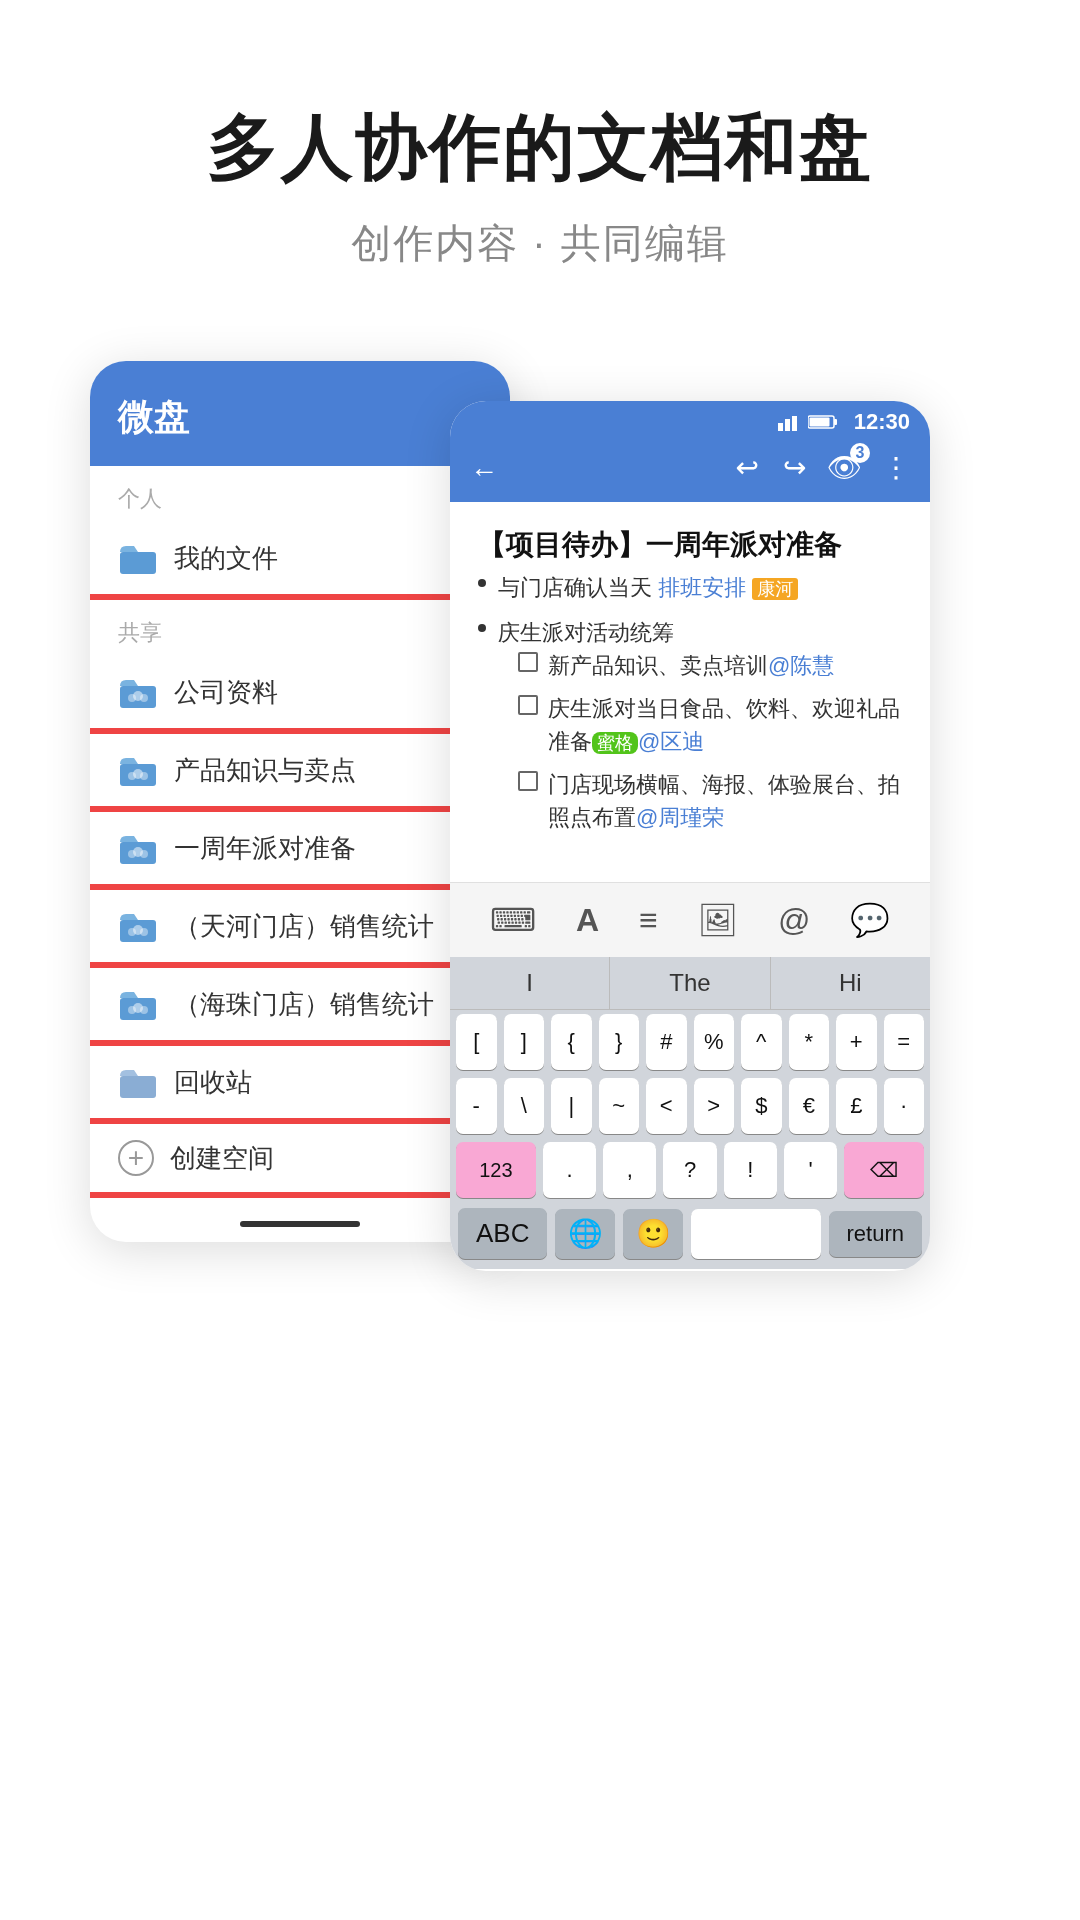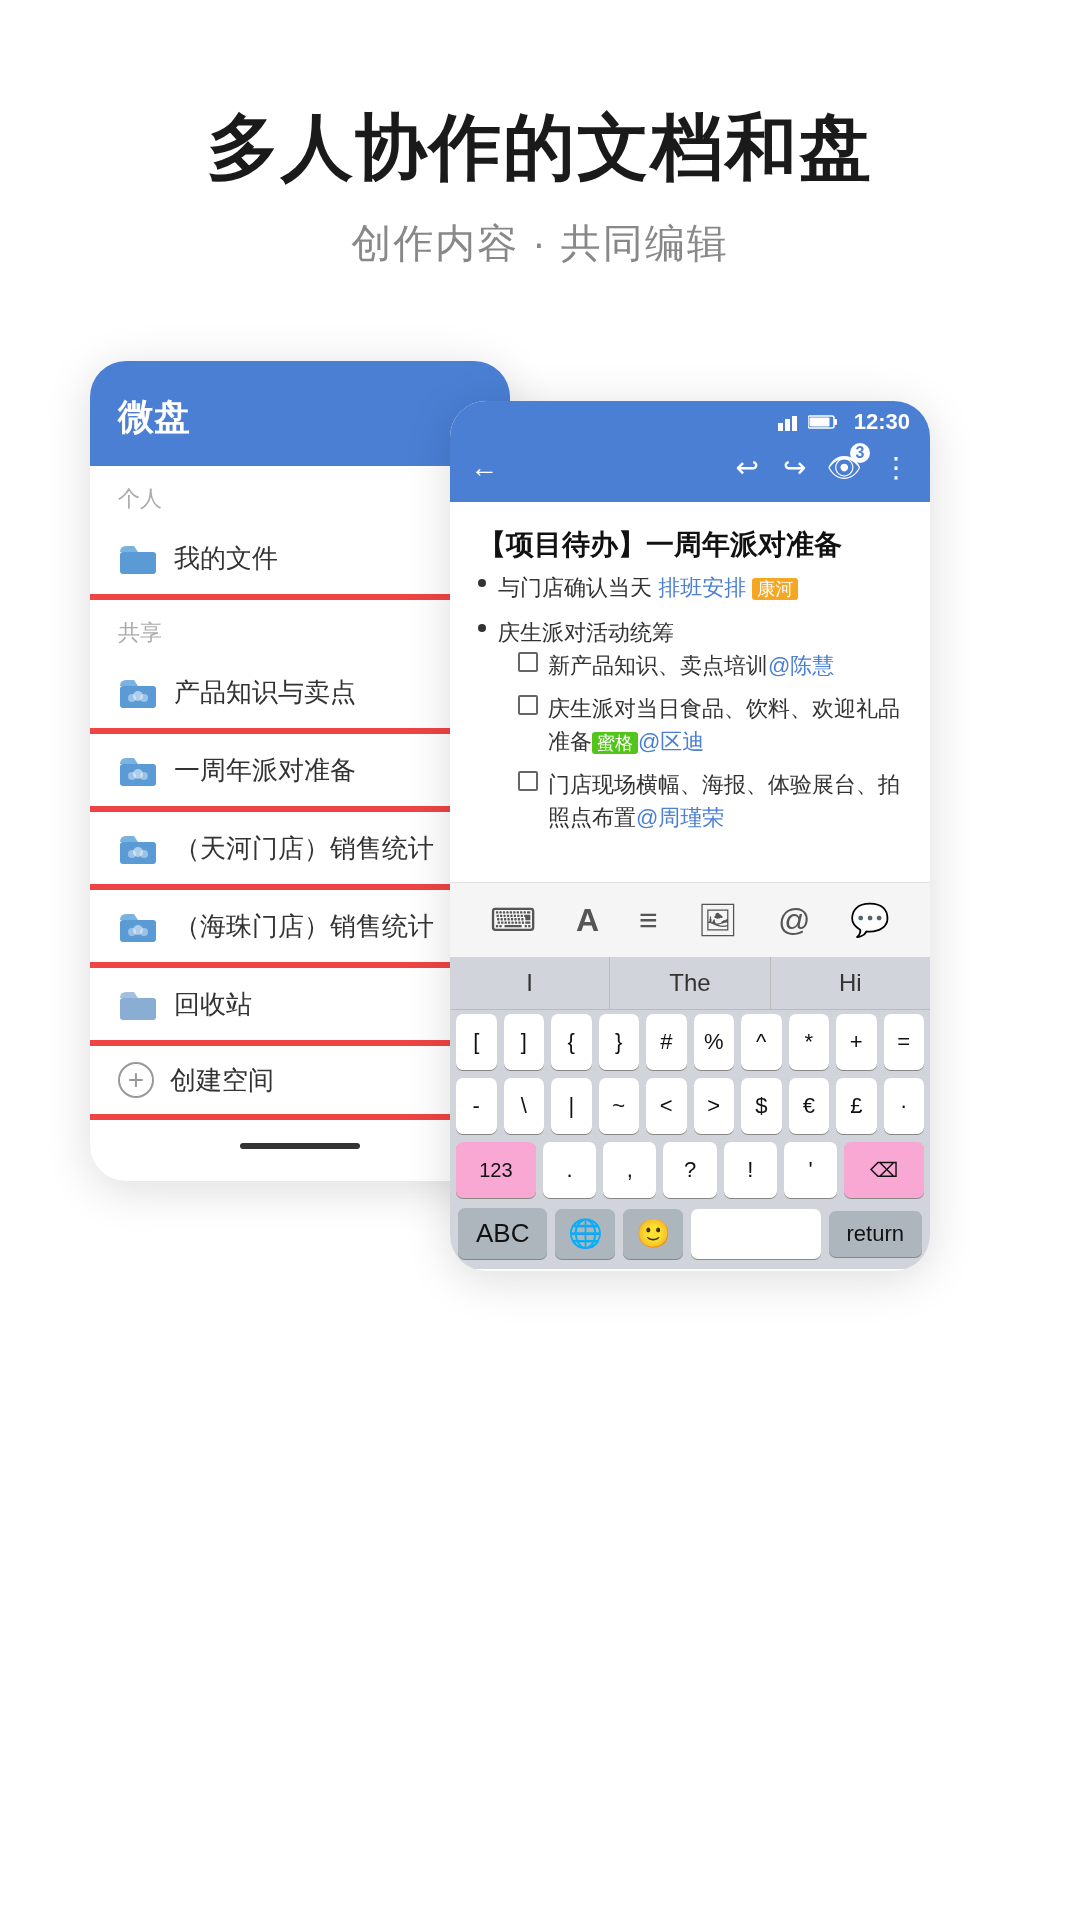--- a/index.html
+++ b/index.html
@@ -210,21 +210,21 @@
       background: #f5a623;
       color: #fff;
       padding: 1px 5px;
       border-radius: 3px;
       font-size: 18px;
     }
     .highlight-green {
       background: #52c41a;
       color: #fff;
       padding: 1px 5px;
-      border-radius: 3px;
+      border-radius: 8px;
       font-size: 18px;
     }
     .at-link { color: #4a7fd4; }
     .doc-checkbox-list {
       margin-left: 20px;
     }
     .doc-checkbox-item {
       display: flex;
       align-items: flex-start;
       margin-bottom: 10px;
@@ -376,20 +376,30 @@
     <div class="sidebar-item">
       <svg class="sidebar-item-icon" viewBox="0 0 40 40">
         <rect x="2" y="14" width="36" height="22" rx="3" fill="#5b9bd5"></rect>
         <path d="M2 14 Q2 8 8 8 L16 8 L20 14 Z" fill="#7ab3e0"></path>
       </svg>
       <span class="sidebar-item-label">我的文件</span>
     </div>
 
     <div class="sidebar-section-label">共享</div>
 
+    <div class="sidebar-item">
+      <svg class="sidebar-item-icon" viewBox="0 0 40 40">
+        <rect x="2" y="14" width="36" height="22" rx="3" fill="#5b9bd5"></rect>
+        <path d="M2 14 Q2 8 8 8 L16 8 L20 14 Z" fill="#7ab3e0"></path>
+        <circle cx="20" cy="24" r="5" fill="#fff" opacity="0.5"></circle>
+        <circle cx="14" cy="26" r="4" fill="#fff" opacity="0.4"></circle>
+        <circle cx="26" cy="26" r="4" fill="#fff" opacity="0.4"></circle>
+      </svg>
+      <span class="sidebar-item-label">公司资料</span>
+    </div>
 
     <div class="sidebar-item">
       <svg class="sidebar-item-icon" viewBox="0 0 40 40">
         <rect x="2" y="14" width="36" height="22" rx="3" fill="#5b9bd5"></rect>
         <path d="M2 14 Q2 8 8 8 L16 8 L20 14 Z" fill="#7ab3e0"></path>
         <circle cx="20" cy="24" r="5" fill="#fff" opacity="0.5"></circle>
         <circle cx="14" cy="26" r="4" fill="#fff" opacity="0.4"></circle>
         <circle cx="26" cy="26" r="4" fill="#fff" opacity="0.4"></circle>
       </svg>
       <span class="sidebar-item-label">产品知识与卖点</span>

